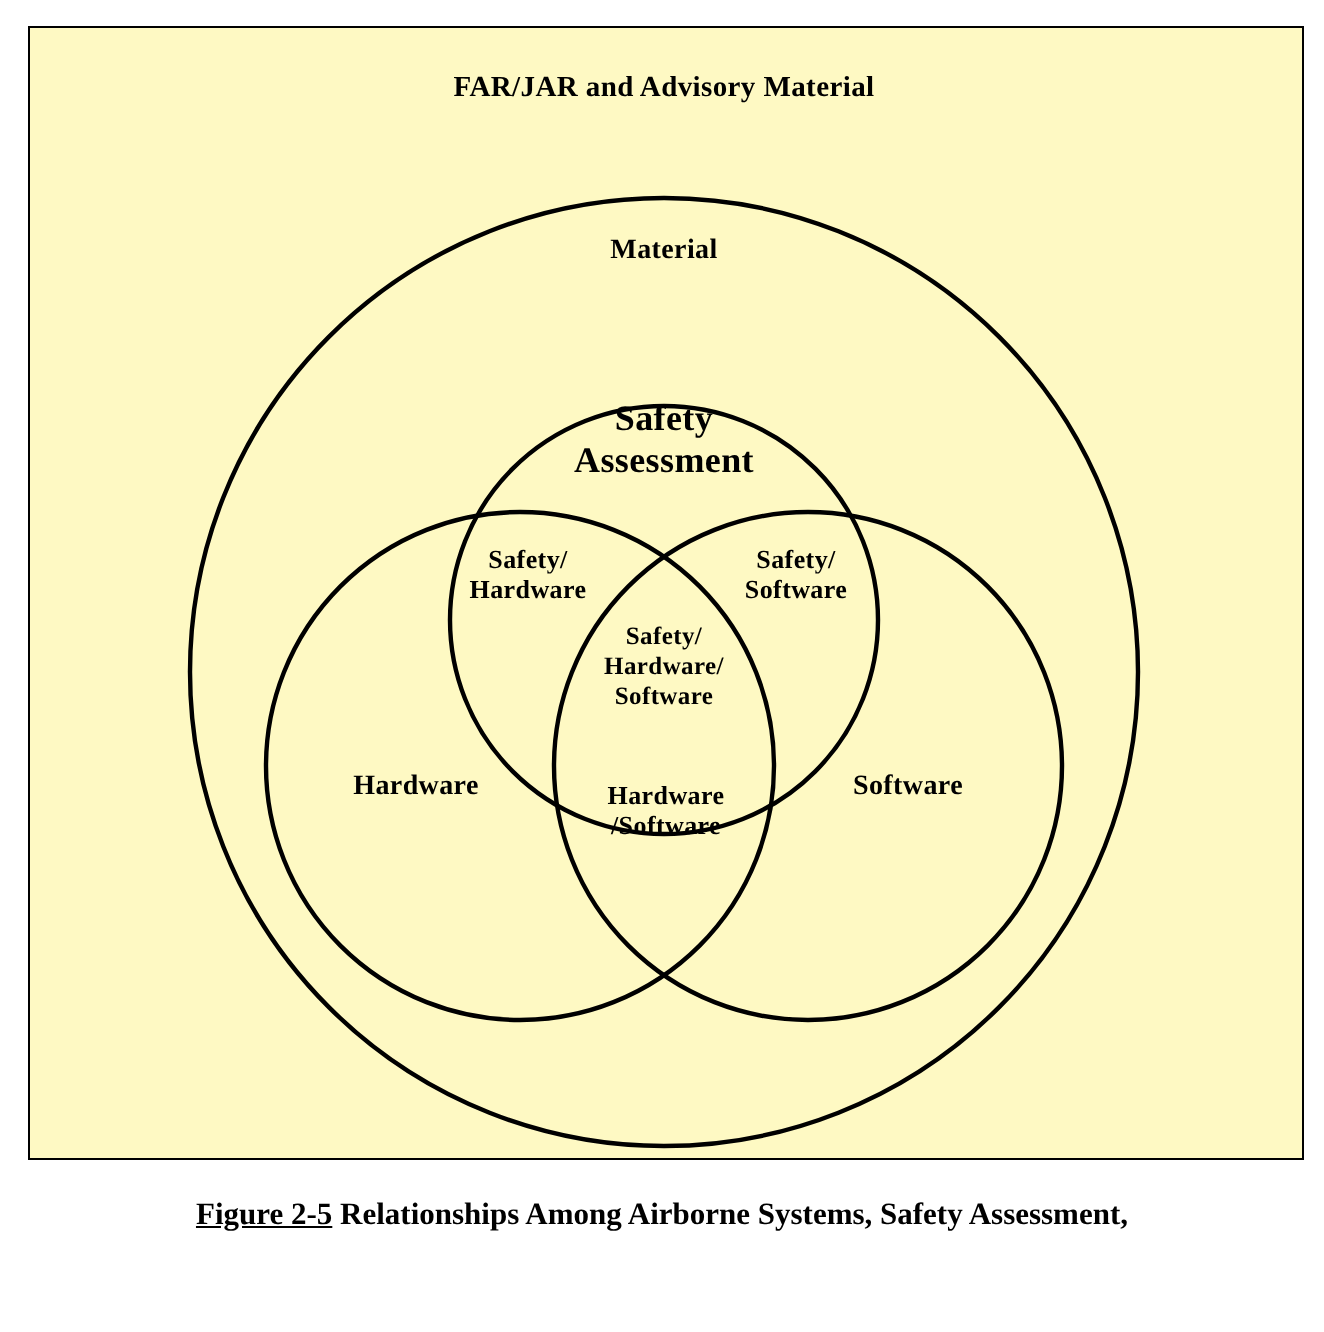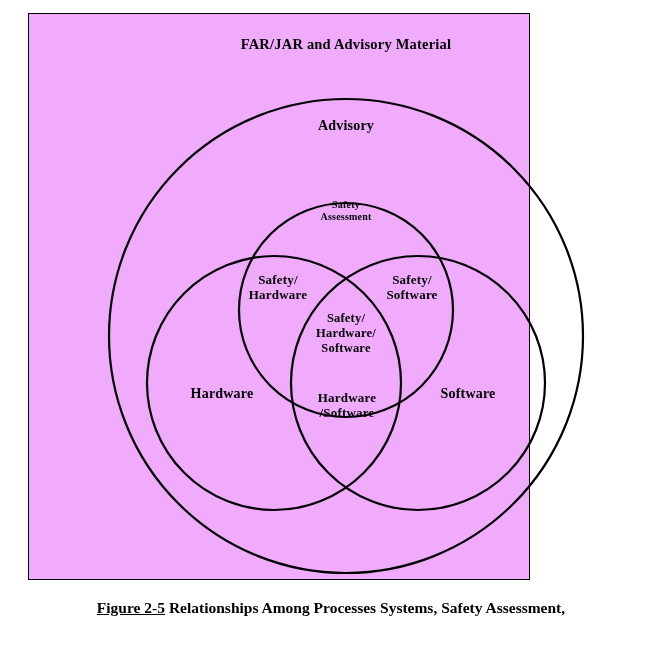--- a/index.html
+++ b/index.html
@@ -14,27 +14,27 @@
     color: #000000;
     overflow: hidden;
   }
   #page {
     position: relative;
     width: 662px;
     height: 666px;
   }
   #figure-frame {
     position: absolute;
-    left: 28px;
+    left: 14px;
     top: 13px;
-    width: 502px;
+    width: 638px;
     height: 567px;
     border: 1.5px solid #000000;
     box-sizing: border-box;
-    background: #f0abfc;
+    background: #fef9c3;
   }
   #venn-svg {
     position: absolute;
     left: 0;
     top: 0;
     width: 634px;
     height: 567px;
   }
   .label {
     position: absolute;
@@ -53,21 +53,21 @@
   #label-systems {
     left: 247px;
     top: 104px;
     width: 140px;
     font-size: 14px;
   }
   #label-safety-assessment {
     left: 266px;
     top: 185px;
     width: 102px;
-    font-size: 10px;
+    font-size: 18px;
   }
   #label-safety-hardware {
     left: 196px;
     top: 258px;
     width: 106px;
     font-size: 13px;
   }
   #label-safety-software {
     left: 330px;
     top: 258px;
@@ -123,21 +123,21 @@
       <g fill="none" stroke="#000000" stroke-width="2.2">
         <circle cx="317" cy="322" r="237"></circle>
         <circle cx="317" cy="296" r="107"></circle>
         <circle cx="245" cy="369" r="127"></circle>
         <circle cx="389" cy="369" r="127"></circle>
       </g>
     </svg>
 
     <div class="label" id="label-outer">FAR/JAR and Advisory Material</div>
 
-    <div class="label" id="label-systems">Advisory</div>
+    <div class="label" id="label-systems">Material</div>
 
     <div class="label" id="label-safety-assessment">Safety
 Assessment</div>
 
     <div class="label" id="label-safety-hardware">Safety/
 Hardware</div>
 
     <div class="label" id="label-safety-software">Safety/
 Software</div>
 
@@ -148,16 +148,16 @@
     <div class="label" id="label-hardware">Hardware</div>
 
     <div class="label" id="label-software">Software</div>
 
     <div class="label" id="label-hardware-software">Hardware
 /Software</div>
 
   </div>
 
   <div id="caption">
-    <span id="caption-num">Figure 2-5</span><span>  Relationships Among Processes Systems, Safety Assessment,</span><br>
+    <span id="caption-num">Figure 2-5</span><span>  Relationships Among Airborne Systems, Safety Assessment,</span><br>
   </div>
 
 </div>
 
 </body></html>

